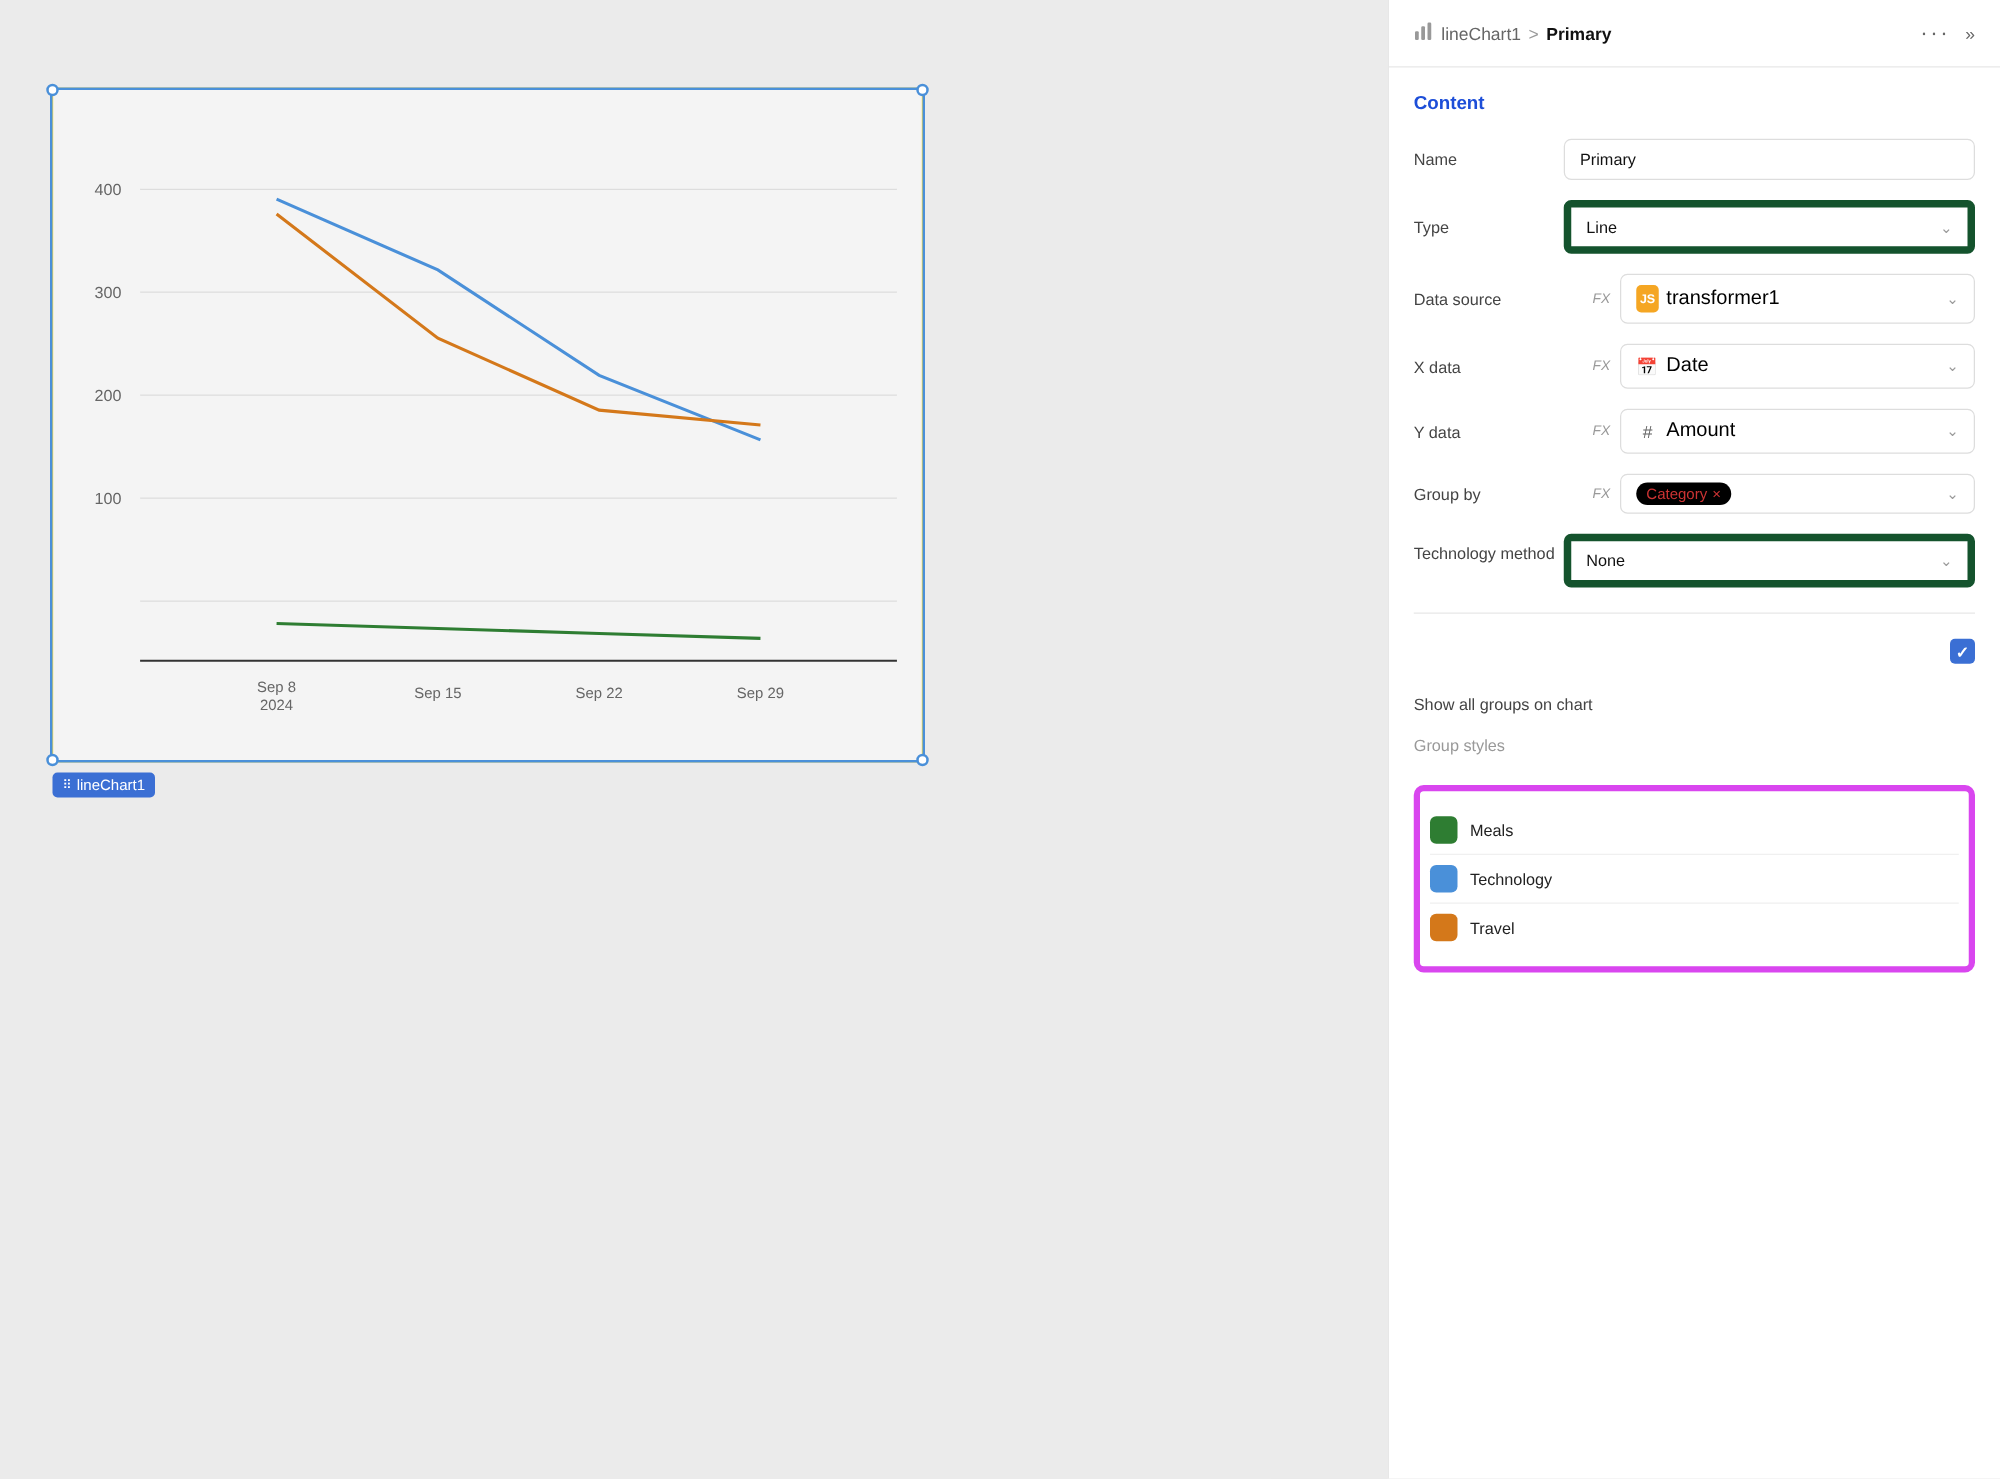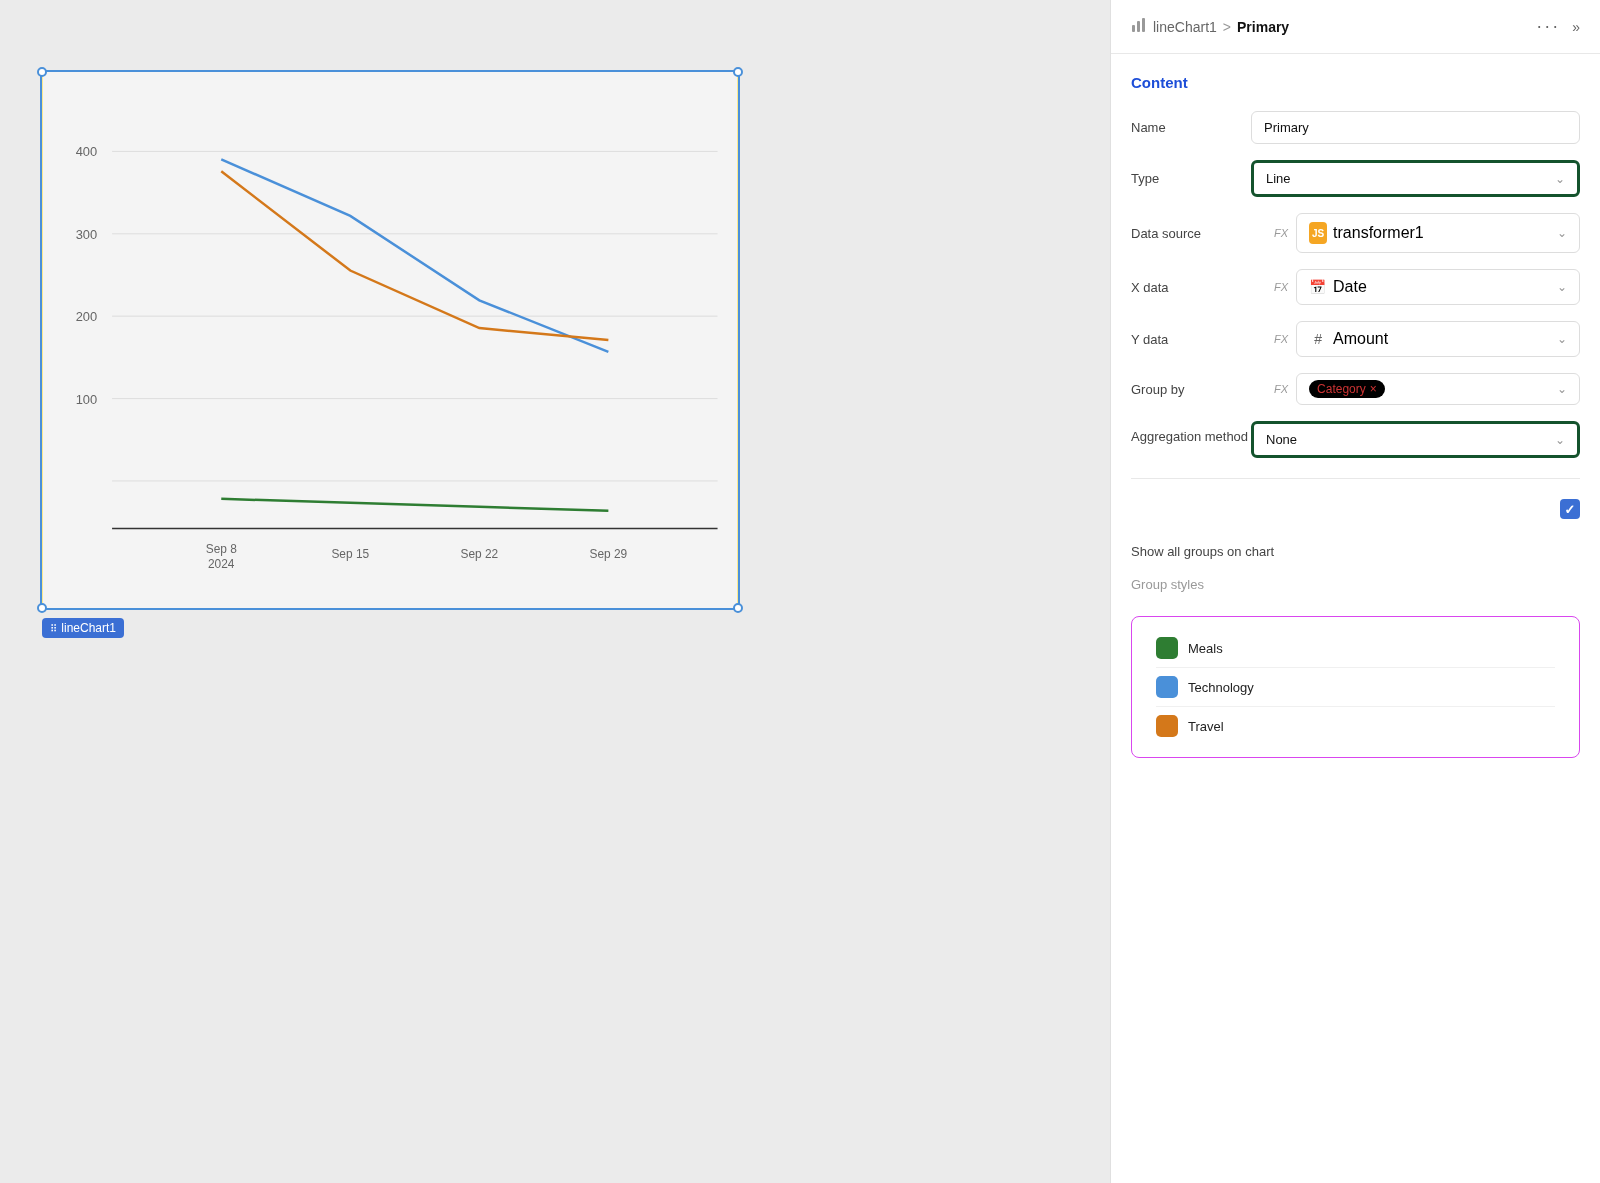--- a/index.html
+++ b/index.html
@@ -155,21 +155,21 @@
       border: 1px solid #ddd;
       border-radius: 6px;
       font-size: 13px;
       color: #111;
       background: white;
     }
 
     .select-field {
       width: 100%;
       padding: 8px 12px;
-      border: 3px solid #14532d;
+      border: 6px solid #14532d;
       border-radius: 6px;
       font-size: 13px;
       color: #111;
       background: white;
       display: flex;
       align-items: center;
       justify-content: space-between;
       cursor: pointer;
     }
 
@@ -317,23 +317,23 @@
       font-weight: bold;
     }
 
     .group-styles-label {
       font-size: 13px;
       color: #999;
       margin-bottom: 24px;
     }
 
     .group-styles-box {
-      border: 1px solid #d946ef;
+      border: 5px solid #d946ef;
       border-radius: 8px;
-      padding: 12px 24px;
+      padding: 12px 8px;
     }
 
     .group-style-item {
       display: flex;
       align-items: center;
       gap: 10px;
       padding: 8px 0;
     }
 
     .group-style-item:not(:last-child) {
@@ -499,21 +499,21 @@
             <span>Category</span>
             <span class="remove">×</span>
           </span>
           <span class="chevron-down">⌄</span>
         </div>
       </div>
     </div>
 
     <div class="field-row" style="align-items: flex-start; margin-top: 4px;">
       <div class="field-label" style="padding-top: 8px;">
-        <span>Aggregation method</span>
+        <span>Technology method</span>
       </div>
       <div class="field-value">
         <div class="select-field">
           <span>None</span>
           <span class="chevron-down">⌄</span>
         </div>
       </div>
     </div>
 
     <hr class="divider">

